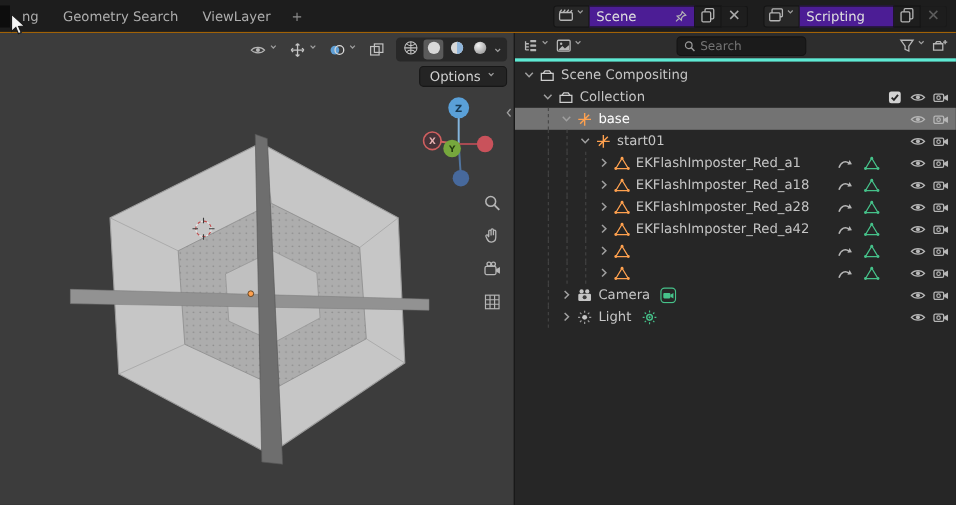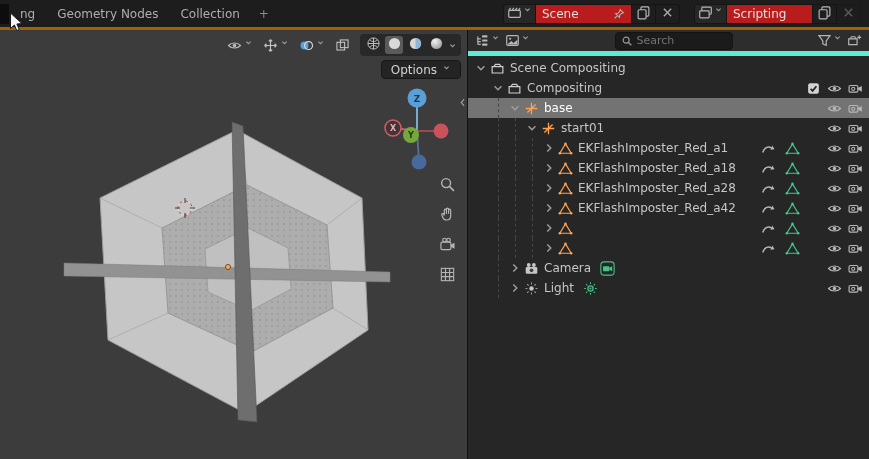--- a/index.html
+++ b/index.html
@@ -10,51 +10,51 @@
 .icon svg{width:100%;height:100%;display:block}
 .chev{display:inline-flex;width:9px;height:9px;flex:none}
 .chev svg{width:100%;height:100%;display:block}
 .icon.s{width:12px;height:12px}
 .app{position:relative;width:869px;height:459px;display:flex;flex-direction:column}
 .titlebar{height:20px;background:#161616;display:flex;align-items:center;flex:none}
 .title-text{font-size:11px;color:#cfcfcf;padding-left:1px}
 .win-btns{margin-left:auto;display:flex;height:100%}
 .win-btn{width:46px;justify-content:center}
 .win-btn .icon{width:11px;height:11px}
-.tabbar{height:30px;background:#1d1d1d;border-bottom:3px solid #a16207;display:flex;align-items:center;flex:none;padding-right:8px}
+.tabbar{height:30px;background:#1d1d1d;border-bottom:1px solid #a16207;display:flex;align-items:center;flex:none;padding-right:8px}
 .logo-stub{width:9px;height:20px;background:#0d0d0d;flex:none}
 .tabs{display:flex;height:100%;align-items:center}
 .tab{padding:0 11px;color:#aeaeae;height:100%;display:flex;align-items:center;white-space:nowrap}
 .tab-plus{color:#8d8d8d;padding:0 8px !important}
 .tb-group{display:flex;align-items:center;height:20px}
 .tb-group.scene{margin-left:auto}
 .tb-group.vlayer{margin-left:14px}
 .tb-iconbtn{background:#272727;border:1px solid #151515;border-radius:3px 0 0 3px;height:20px;padding:0 3px;gap:1px}
-.tb-field{display:flex;align-items:center;justify-content:space-between;background:#b91c1c;border:1px solid #151515;border-left:none;height:20px;padding:0 6px;color:#e0e0e0;gap:21px}
+.tb-field{display:flex;align-items:center;justify-content:space-between;background:#4c1d95;border:1px solid #151515;border-left:none;height:20px;padding:0 6px;color:#e0e0e0;gap:21px}
 .tb-field.w-scene{width:96px}
 .tb-field.w-vl{width:86px}
 .tb-sbtn{background:#1e1e1e;border:1px solid #151515;border-left:none;height:20px;padding:0 4px}
 .tb-sbtn.last{border-radius:0 3px 3px 0}
 .dim{opacity:.45}
 .main{flex:1;display:flex;min-height:0}
 .viewport{width:468px;flex:none;position:relative;background:#3c3c3c;border-right:1px solid #131313;overflow:hidden}
 .model-svg{position:absolute;left:0;top:0;pointer-events:none}
 .vp-header{position:absolute;top:4px;right:6px;display:flex;align-items:center;gap:10px;z-index:3}
 .vp-tool-btn{gap:2px}
 .shading-group{display:flex;align-items:center;background:#282828;border-radius:4px;padding:2px 4px;gap:3px}
 .shade-btn{width:18px;height:18px;border-radius:3px;justify-content:center}
 .shade-btn.active{background:#5a5a5a}
 .options-btn{position:absolute;top:30px;right:6px;background:#242424;border:1px solid #171717;border-radius:4px;color:#d2d2d2;padding:2px 9px;gap:5px;z-index:3;height:19px}
 .gizmo{position:absolute;left:384px;top:56px;z-index:2}
 .vp-side{position:absolute;right:10px;top:146px;display:flex;flex-direction:column;gap:10px;z-index:3}
 .vp-side-btn{width:20px;height:20px;justify-content:center}
 .vp-side-btn .icon{width:17px;height:17px;opacity:.9}
 .region-collapse{position:absolute;right:0;top:65px;width:9px;height:15px;z-index:3;display:flex}
 .outliner{flex:1;min-width:0;background:#262626;display:flex;flex-direction:column}
-.ol-header{height:26px;flex:none;background:#2d2d2d;border-bottom:5px solid #5eead4;display:flex;align-items:center;padding:0 7px;gap:5px}
+.ol-header{height:26px;flex:none;background:#2d2d2d;border-bottom:3px solid #5eead4;display:flex;align-items:center;padding:0 7px;gap:5px}
 .ol-btn{gap:1px}
 .sp{flex:1}
 .ol-search{width:118px;height:18px;background:#1b1b1b;border:1px solid #141414;border-radius:4px;display:flex;align-items:center;padding:0 5px;gap:4px}
 .search-input{flex:1;min-width:0;background:none;border:none;outline:none;color:#d0d0d0;font:inherit;font-size:11px}
 .search-input::placeholder{color:#747474}
 #outliner-tree{flex:1;padding-top:2px;overflow:hidden}
 .orow{height:20px;display:flex;align-items:center;padding:0 6px}
 .indent{width:17px;height:20px;flex:none;position:relative}
 .indent.guide::before{content:"";position:absolute;left:7px;top:0;bottom:0;border-left:1px dashed #454545}
 .icon.arrow{width:14px;height:14px;margin-right:2px}
@@ -71,22 +71,22 @@
 </head>
 <body>
 
 <div class="app">
 
 
   <div class="tabbar">
     <div class="logo-stub"></div>
     <div class="tabs" id="tabs">
         <span class="tab">ng</span>
-        <span class="tab">Geometry Nodes</span>
-        <span class="tab">Collection</span>
+        <span class="tab">Geometry Search</span>
+        <span class="tab">ViewLayer</span>
         <span class="tab tab-plus">+</span>
       </div>
 
     <div class="tb-group scene">
       <button class="tb-iconbtn">
         <span class="icon">
             <svg viewBox="0 0 14 14" fill="none" stroke="#b6b6b6" stroke-width="1.1">
               <rect x="1.6" y="5" width="10.8" height="6.6" rx="1"></rect>
               <path d="M1.6 5 L3.4 2.6 M4.6 5 L6.4 2.6 M7.6 5 L9.4 2.6 M10.6 5 L12.2 2.9"></path>
             </svg>
@@ -443,21 +443,21 @@
               <svg viewBox="0 0 14 14">
                 <path d="M3.6 5.2 L7 8.7 L10.4 5.2" fill="none" stroke="#9f9f9f" stroke-width="1.4"></path>
               </svg>
             </span>
             <span class="icon objicon">
               <svg viewBox="0 0 14 14" fill="none" stroke="#cdcdcd" stroke-width="1.1">
                 <path d="M2 5.3 h10 v5.9 h-10 z"></path>
                 <path d="M3.6 5.3 L5.1 3.2 h3.8 L10.4 5.3"></path>
               </svg>
             </span>
-            <span class="olabel">Compositing</span>
+            <span class="olabel">Collection</span>
             <span class="flexsp"></span>
             <span class="rights">
               <span class="icon">
                 <svg viewBox="0 0 14 14">
                   <rect x="2" y="2" width="10" height="10" rx="2" fill="#d2d2d2"></rect>
                   <path d="M4.3 7.3 L6.2 9.2 L9.7 4.9" fill="none" stroke="#252525" stroke-width="1.6"></path>
                 </svg>
               </span>
               <span class="icon">
                 <svg viewBox="0 0 14 14">

